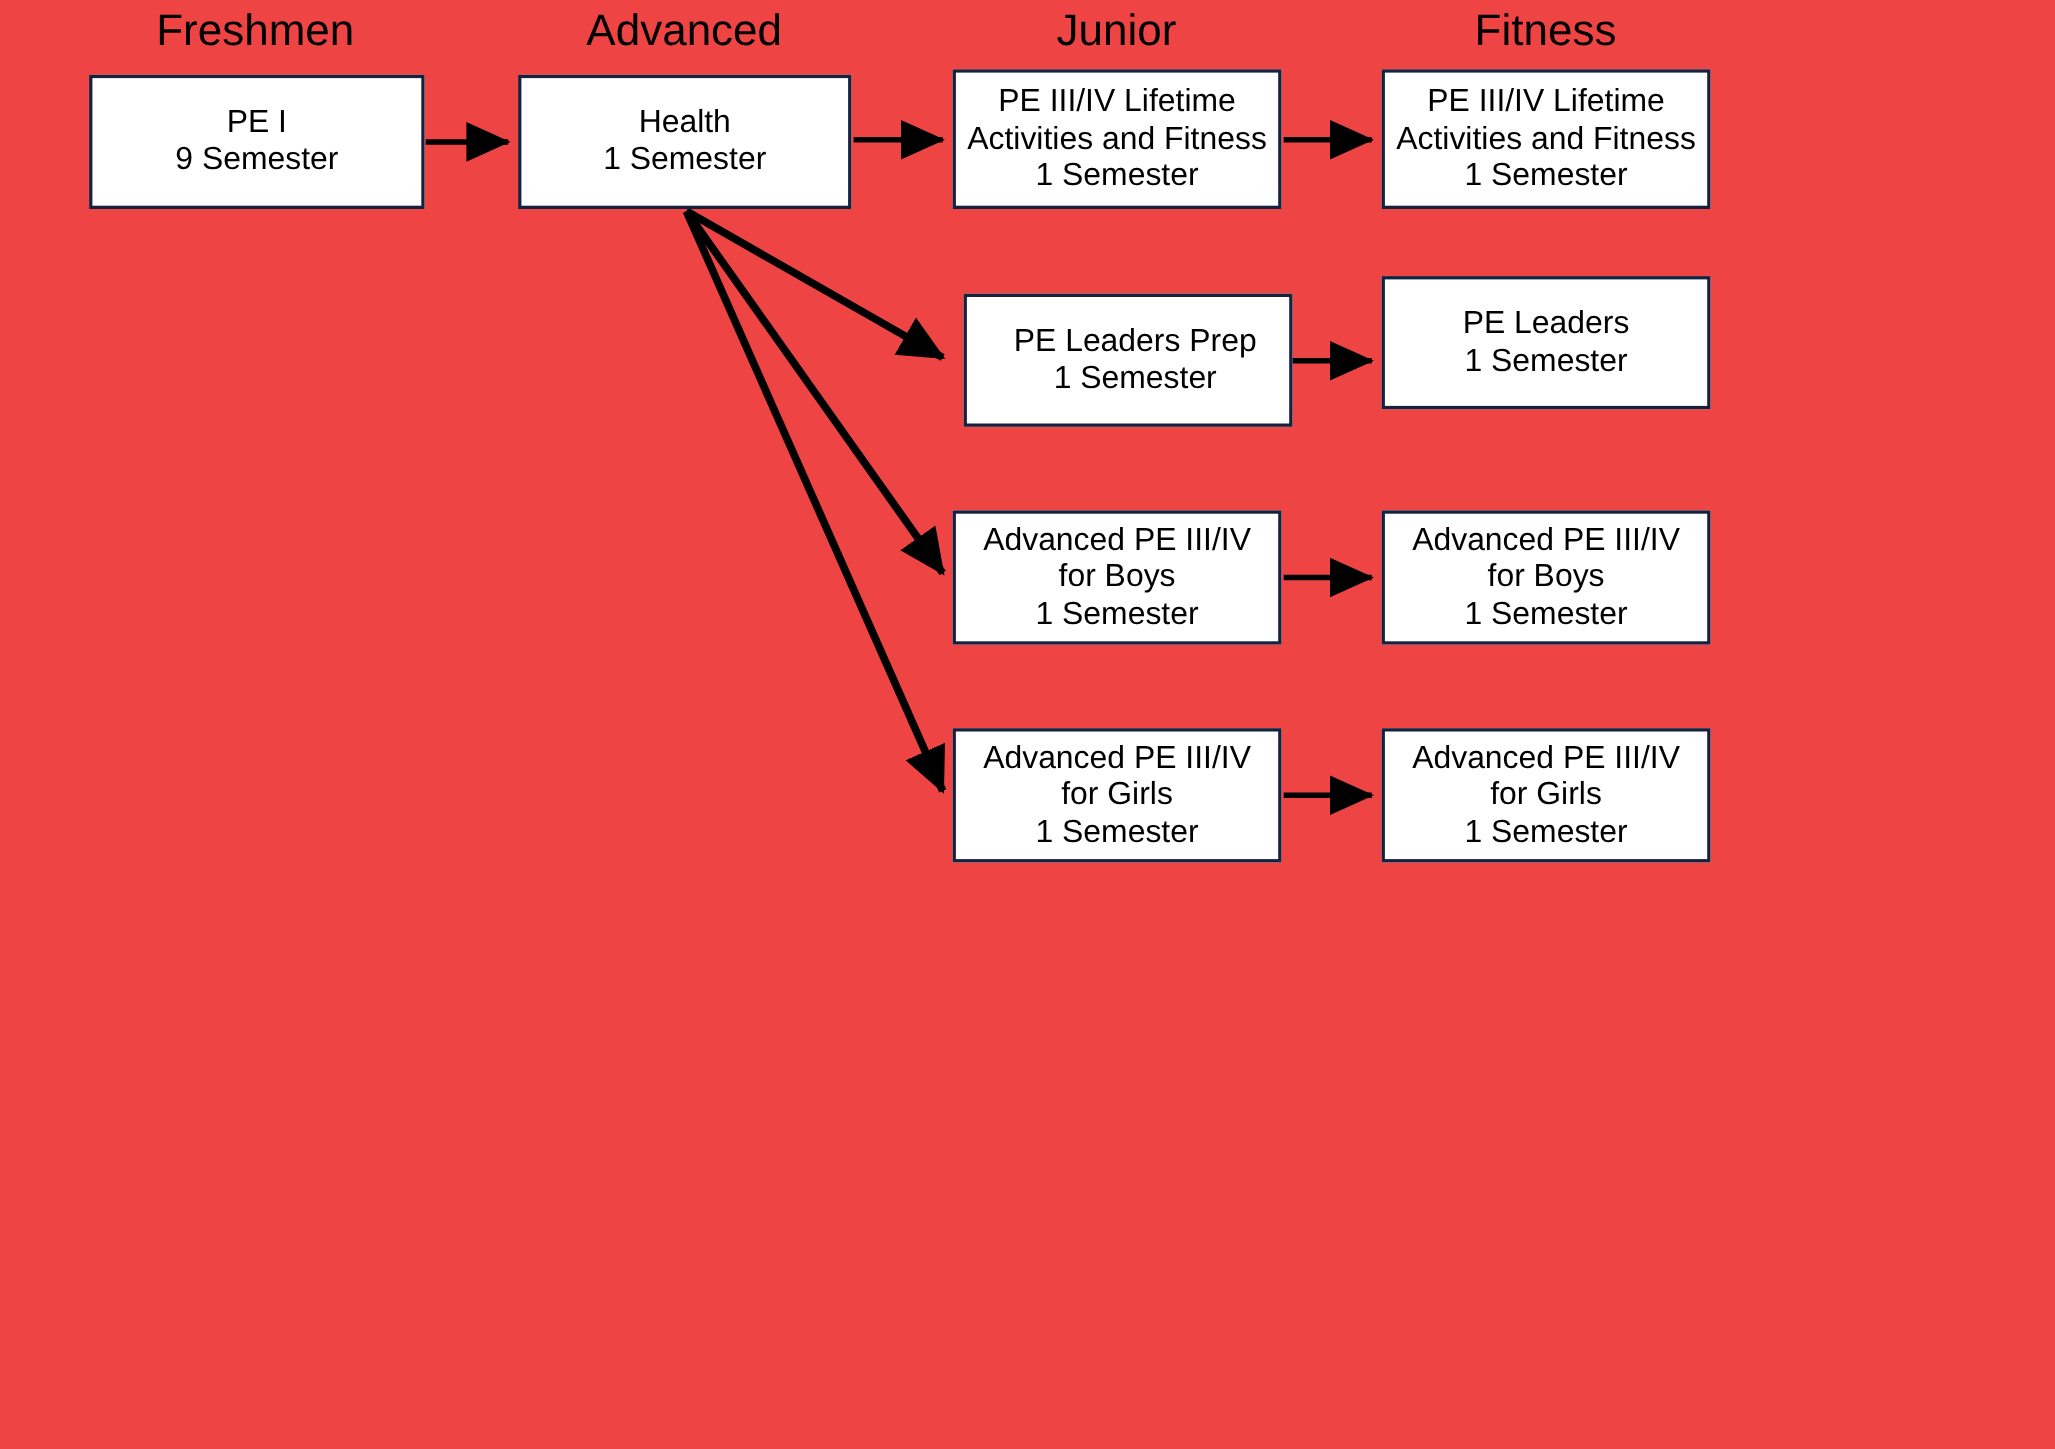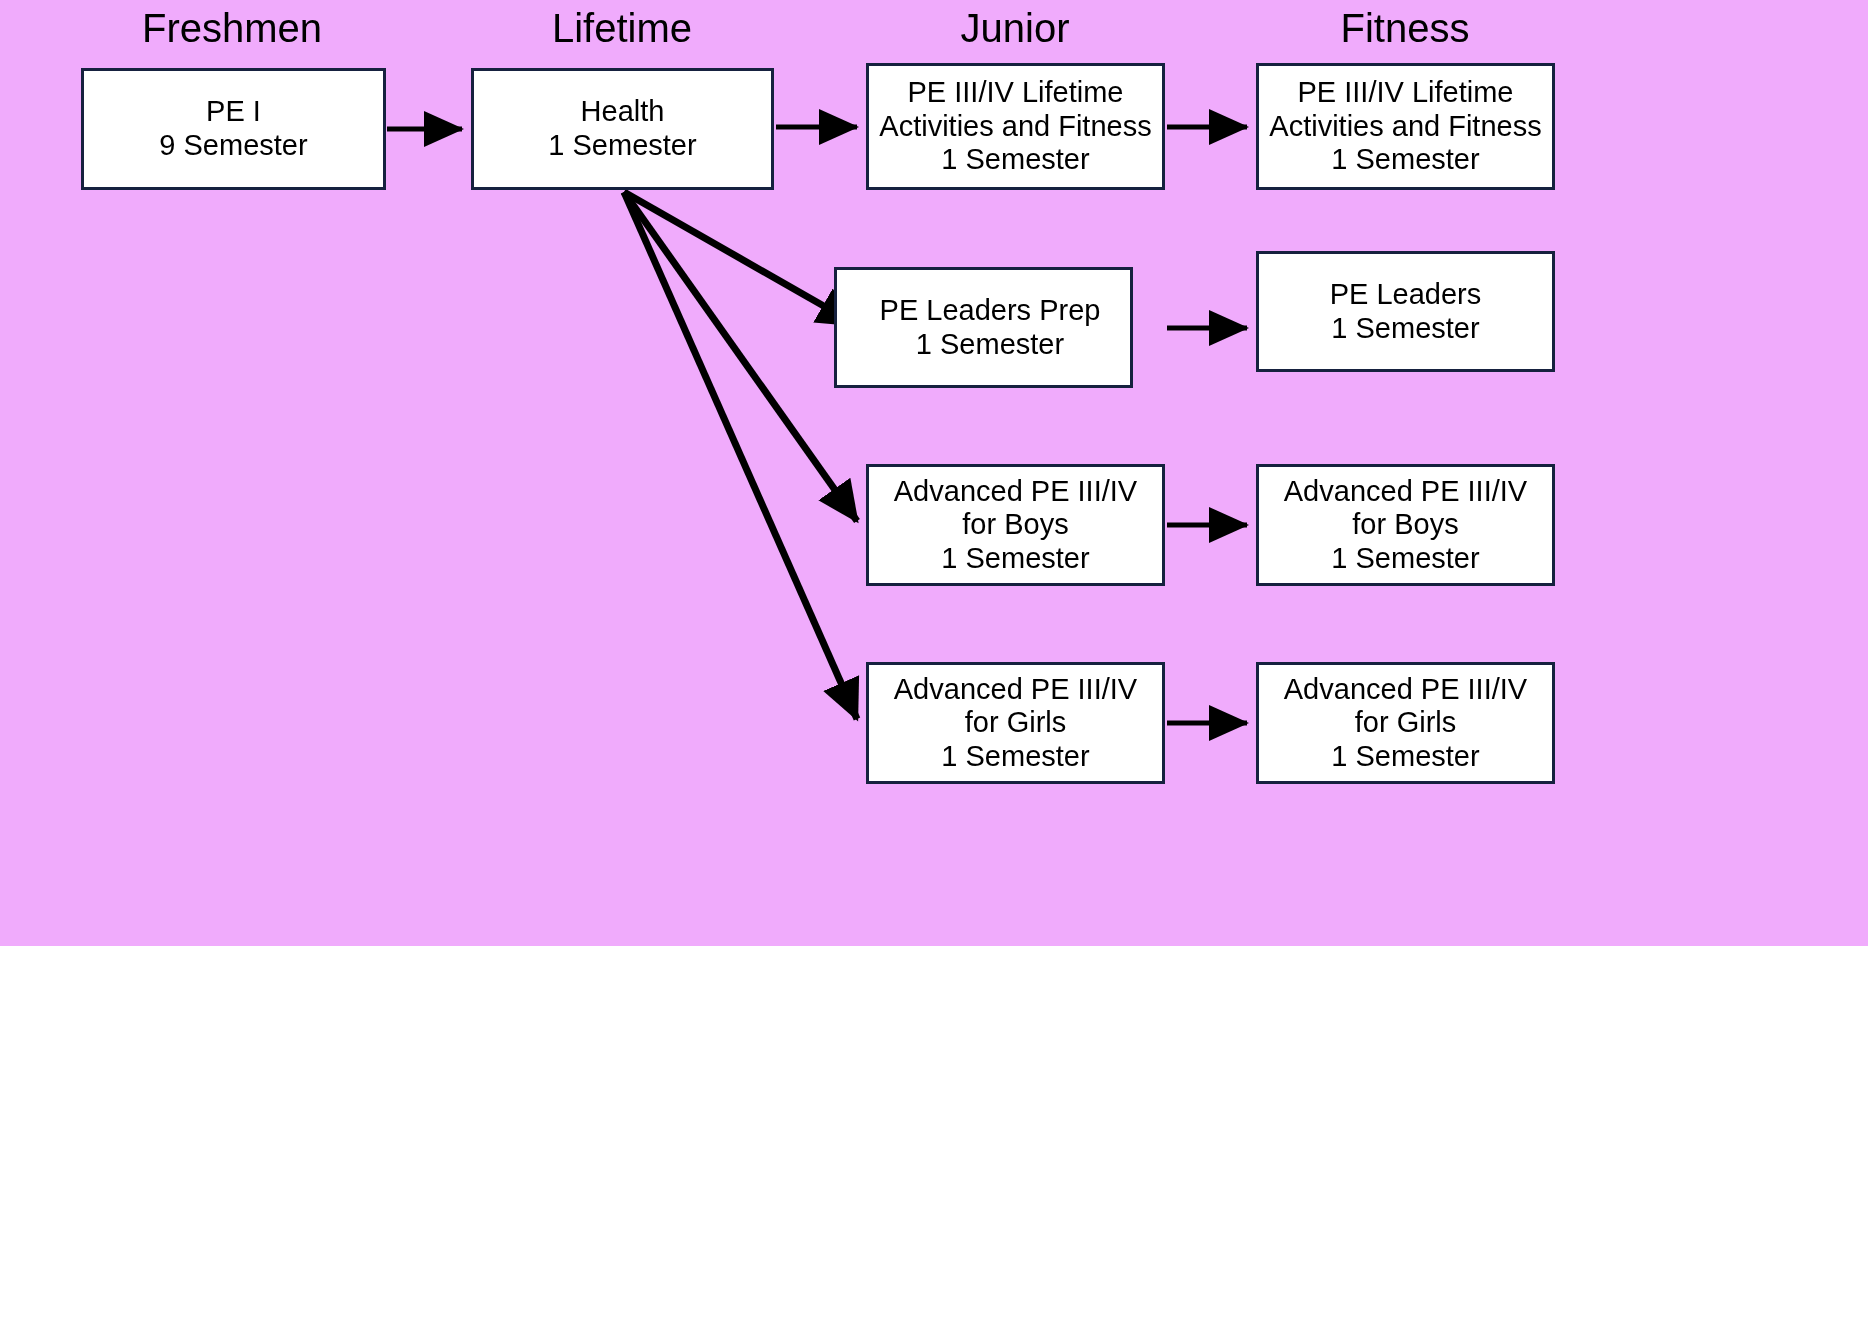--- a/index.html
+++ b/index.html
@@ -3,22 +3,22 @@
 <meta charset="utf-8">
 <style>
   html, body {
     margin: 0;
     padding: 0;
     background: #ffffff;
   }
   #canvas {
     position: relative;
     width: 1868px;
-    height: 946px;
-    background: #f0abfc;
+    height: 1317px;
+    background: #ef4444;
     font-family: "Liberation Sans", sans-serif;
     overflow: hidden;
   }
   .col-header {
     position: absolute;
     text-align: center;
     font-size: 40px;
     color: #000000;
     line-height: 1.0;
     white-space: nowrap;
@@ -50,21 +50,21 @@
     height: 1317px;
     pointer-events: none;
   }
 </style>
 </head>
 <body>
 
 <div id="canvas">
 
   <div class="col-header" style="left:232px; top:8px;">Freshmen</div>
-  <div class="col-header" style="left:622px; top:8px;">Lifetime</div>
+  <div class="col-header" style="left:622px; top:8px;">Advanced</div>
   <div class="col-header" style="left:1015px; top:8px;">Junior</div>
   <div class="col-header" style="left:1405px; top:8px;">Fitness</div>
 
   <svg id="arrow-layer" viewBox="0 0 1868 1317" xmlns="http://www.w3.org/2000/svg">
     <defs>
       <marker id="ah-thin" markerWidth="9" markerHeight="9" refX="7.6" refY="4" orient="auto" markerUnits="strokeWidth">
         <path d="M0,0.4 L8,4 L0,7.6 z" fill="#000000"></path>
       </marker>
       <marker id="ah-thick" markerWidth="7" markerHeight="7" refX="5.6" refY="3" orient="auto" markerUnits="strokeWidth">
         <path d="M0,0.2 L6,3 L0,5.8 z" fill="#000000"></path>
@@ -105,21 +105,21 @@
 Activities and Fitness
 1 Semester</span>
   </div>
 
   <div class="node" style="left:1256px; top:63px; width:299px; height:127px;">
     <span class="node-label">PE III/IV Lifetime
 Activities and Fitness
 1 Semester</span>
   </div>
 
-  <div class="node" style="left:834px; top:267px; width:299px; height:121px;padding-left:19px;">
+  <div class="node" style="left:876px; top:267px; width:299px; height:121px;padding-left:19px;">
     <span class="node-label">PE Leaders Prep
 1 Semester</span>
   </div>
 
   <div class="node" style="left:1256px; top:251px; width:299px; height:121px;">
     <span class="node-label">PE Leaders
 1 Semester</span>
   </div>
 
   <div class="node" style="left:866px; top:464px; width:299px; height:122px;">

